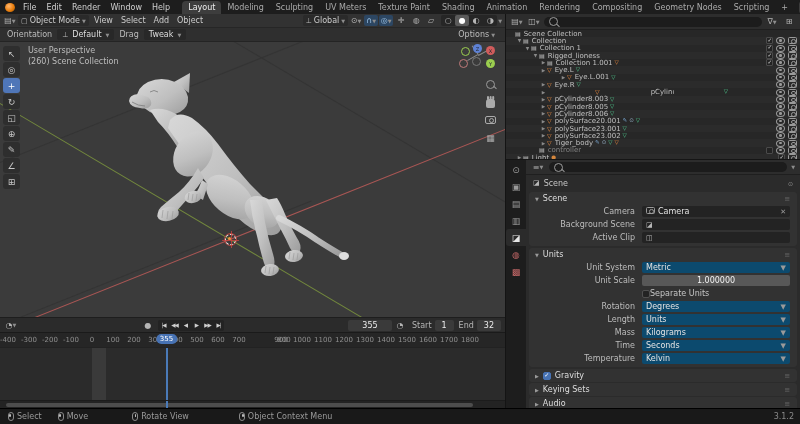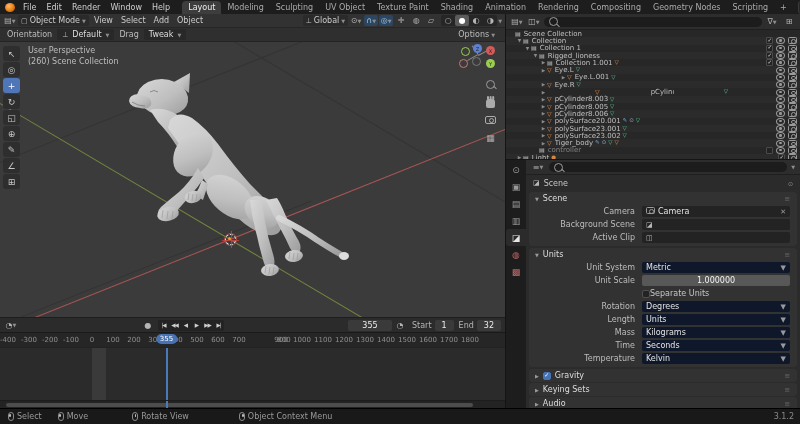--- a/index.html
+++ b/index.html
@@ -116,21 +116,21 @@
   .pbody{flex:1;background:#2b2b2b;display:flex;flex-direction:column;font-size:8px;color:#c6c6c6;min-width:0;overflow:hidden}
   .p-search{height:14px;flex:none;background:#2d2d2d;display:flex;align-items:center;padding:0 5px;gap:4px;border-bottom:1px solid #1f1f1f}
   .p-crumb{height:16px;flex:none;display:flex;align-items:center;padding:0 7px;gap:4px}
   .panel{background:#323232;border-radius:3px;margin:1px 3px;flex:none}
   .phead{height:13px;display:flex;align-items:center;gap:4px;padding:0 6px;color:#dedede}
   .parr{font-size:5px;color:#9a9a9a}
   .pgrip{margin-left:auto;color:#666;font-size:7px;letter-spacing:1px}
   .prow{display:flex;align-items:center;height:13px;padding-right:7px}
   .plabel{width:106px;text-align:right;padding-right:7px;color:#bdbdbd;flex:none;white-space:nowrap}
   .pfield{flex:1;height:11px;border-radius:2px;display:flex;align-items:center;padding:0 4px;gap:3px;min-width:0;white-space:nowrap}
-  .pfield.drop{background:#0f172a;color:#e3e3e3}
+  .pfield.drop{background:#0c4a6e;color:#e3e3e3}
   .pfield.num{background:#585858;color:#f3f3f3;justify-content:center}
   .pfield.obj{background:#232323;color:#e3e3e3}
   .fx{margin-left:auto;color:#9a9a9a;font-size:7px}
   .pchk{width:8px;height:8px;background:#232323;border:1px solid #4f4f4f;border-radius:2px;position:relative;flex:none;box-sizing:border-box}
   .pchk.on{background:#4772b3;border-color:#4772b3}
   .pchk.on::after{content:"✓";position:absolute;left:0.5px;top:-1.5px;font-size:6px;color:#fff}
   
   .statusbar{position:absolute;left:0;right:0;bottom:0;height:16px;background:#191919;display:flex;
              align-items:center;font-size:8px;color:#9a9a9a;border-top:1px solid #000;padding:0 6px;box-sizing:border-box}
   .sbitem{display:flex;align-items:center;gap:3px;white-space:nowrap}
@@ -147,21 +147,21 @@
       <span class="tmenu">File</span>
       <span class="tmenu">Edit</span>
       <span class="tmenu">Render</span>
       <span class="tmenu">Window</span>
       <span class="tmenu">Help</span>
     </span>
   <span class="ws-wrap" id="ws-tabs">
       <span class="ws active">Layout</span>
       <span class="ws">Modeling</span>
       <span class="ws">Sculpting</span>
-      <span class="ws">UV Object</span>
+      <span class="ws">UV Meters</span>
       <span class="ws">Texture Paint</span>
       <span class="ws">Shading</span>
       <span class="ws">Animation</span>
       <span class="ws">Rendering</span>
       <span class="ws">Compositing</span>
       <span class="ws">Geometry Nodes</span>
       <span class="ws">Scripting</span>
       <span class="ws">+</span>
     </span>
   <span class="spacer"></span>

